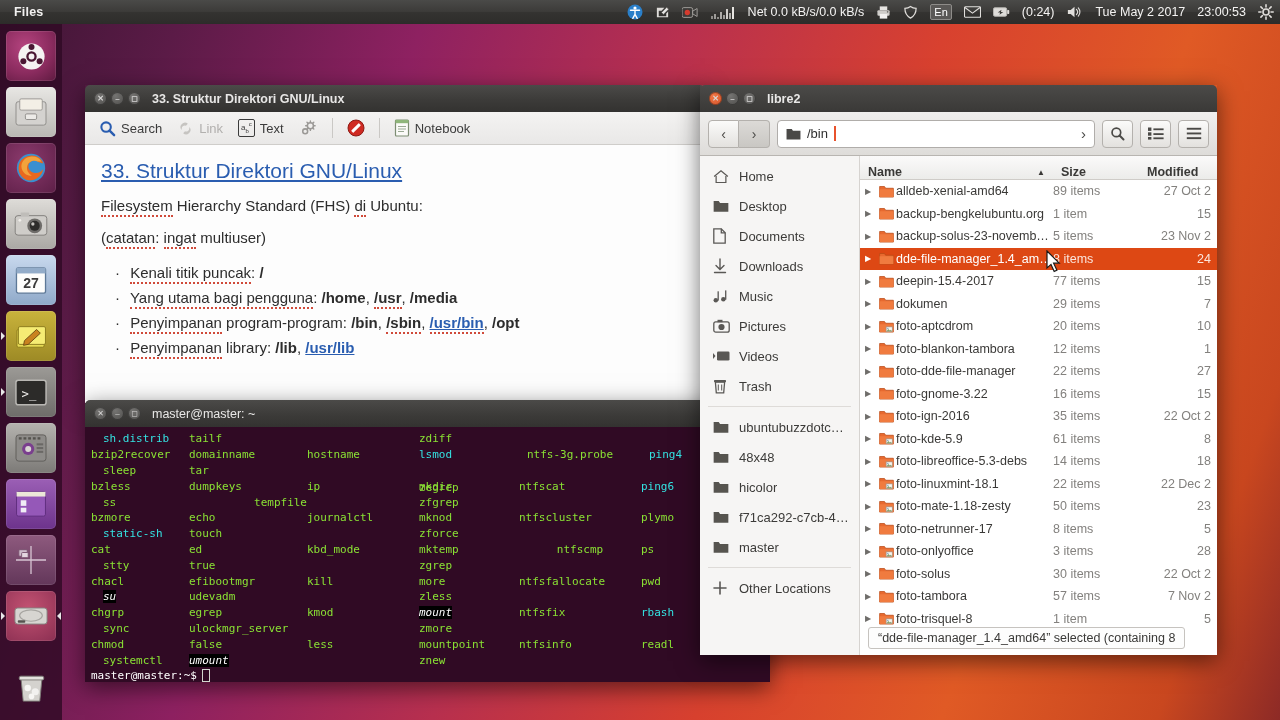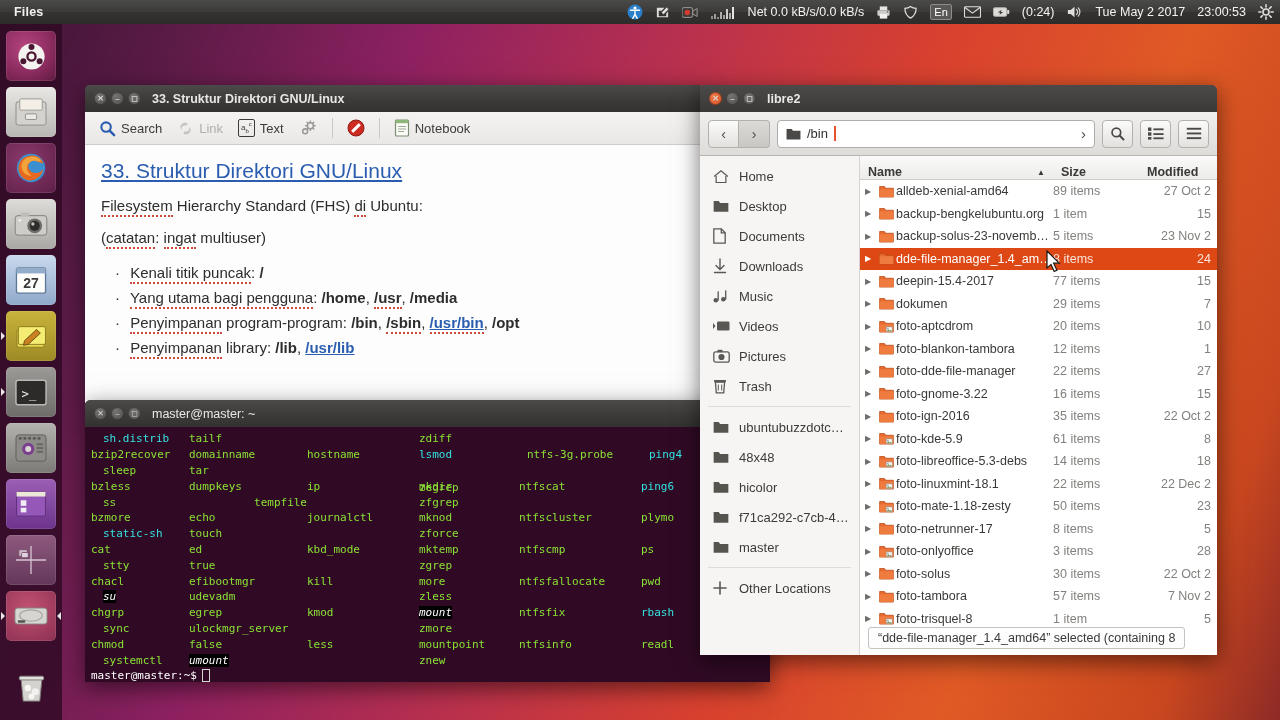--- a/index.html
+++ b/index.html
@@ -499,21 +499,21 @@
           <span class="tcol c-green" style="width: 112px; padding-left: 0px;"></span>
           <span class="tcol c-green" style="width: 100px; padding-left: 0px;">zforce</span>
           <span class="tcol c-green" style="width: 122px; padding-left: 0px;"></span>
           <span class="tcol c-green" style="width: 90px; padding-left: 0px;"></span>
         </div>
         <div class="trow">
           <span class="tcol c-green" style="width: 98px; padding-left: 0px;">cat</span>
           <span class="tcol c-green" style="width: 118px; padding-left: 0px;">ed</span>
           <span class="tcol c-green" style="width: 112px; padding-left: 0px;">kbd_mode</span>
           <span class="tcol c-green" style="width: 100px; padding-left: 0px;">mktemp</span>
-          <span class="tcol c-green" style="width: 122px; padding-left: 0px;">ntfscmp</span>
+          <span class="tcol c-green" style="width: 122px; padding-left: 0px; text-align: center;">ntfscmp</span>
           <span class="tcol c-green" style="width: 90px; padding-left: 0px;">ps</span>
         </div>
         <div class="trow">
           <span class="tcol c-green" style="width: 98px; padding-left: 12px;">stty</span>
           <span class="tcol c-green" style="width: 118px; padding-left: 0px;">true</span>
           <span class="tcol c-green" style="width: 112px; padding-left: 0px;"></span>
           <span class="tcol c-green" style="width: 100px; padding-left: 0px;">zgrep</span>
           <span class="tcol c-green" style="width: 122px; padding-left: 0px;"></span>
           <span class="tcol c-green" style="width: 90px; padding-left: 0px;"></span>
         </div>
@@ -668,36 +668,36 @@
                 <rect x="4.8" y="2" width="1.4" height="9.8"></rect>
                 <circle cx="11" cy="10.5" r="2.4"></circle>
                 <rect x="12.8" y="1" width="1.4" height="9.8"></rect>
               </g>
             </svg>
           </span>
           <span style="overflow: hidden; white-space: nowrap;">Music</span>
         </div>
         <div class="sbi">
           <span style="display: flex; align-items: center; width: 17px;">
-            <svg width="17" height="12" viewBox="0 0 17 12">
-              <path d="M0 3l2.5 3L0 9z" fill="#5a5855"></path>
-              <rect x="4" y="1.5" width="12.5" height="9" rx="1.3" fill="#5a5855"></rect>
-            </svg>
-          </span>
-          <span style="overflow: hidden; white-space: nowrap;">Videos</span>
-        </div>
-        <div class="sbi">
-          <span style="display: flex; align-items: center; width: 17px;">
             <svg width="17" height="14" viewBox="0 0 17 14">
               <rect x=".8" y="2.8" width="15.4" height="10.4" rx="2" fill="none" stroke="#5a5855" stroke-width="1.3"></rect>
               <rect x="4.5" y=".8" width="5" height="2.4" fill="#5a5855"></rect>
               <circle cx="8.5" cy="8" r="3.1" fill="#5a5855"></circle>
             </svg>
           </span>
           <span style="overflow: hidden; white-space: nowrap;">Pictures</span>
+        </div>
+        <div class="sbi">
+          <span style="display: flex; align-items: center; width: 17px;">
+            <svg width="17" height="12" viewBox="0 0 17 12">
+              <path d="M0 3l2.5 3L0 9z" fill="#5a5855"></path>
+              <rect x="4" y="1.5" width="12.5" height="9" rx="1.3" fill="#5a5855"></rect>
+            </svg>
+          </span>
+          <span style="overflow: hidden; white-space: nowrap;">Videos</span>
         </div>
         <div class="sbi">
           <span style="display: flex; align-items: center; width: 17px;">
             <svg width="14" height="16" viewBox="0 0 14 16">
               <path d="M2.4 4.2h9.2l-.9 10.6H3.3z" fill="none" stroke="#5a5855" stroke-width="1.3"></path>
               <rect x="1" y="2" width="12" height="2.2" rx=".7" fill="#5a5855"></rect>
               <g stroke="#5a5855" stroke-width="1">
                 <path d="M5.3 6.5v6M8.7 6.5v6"></path>
               </g>
             </svg>

